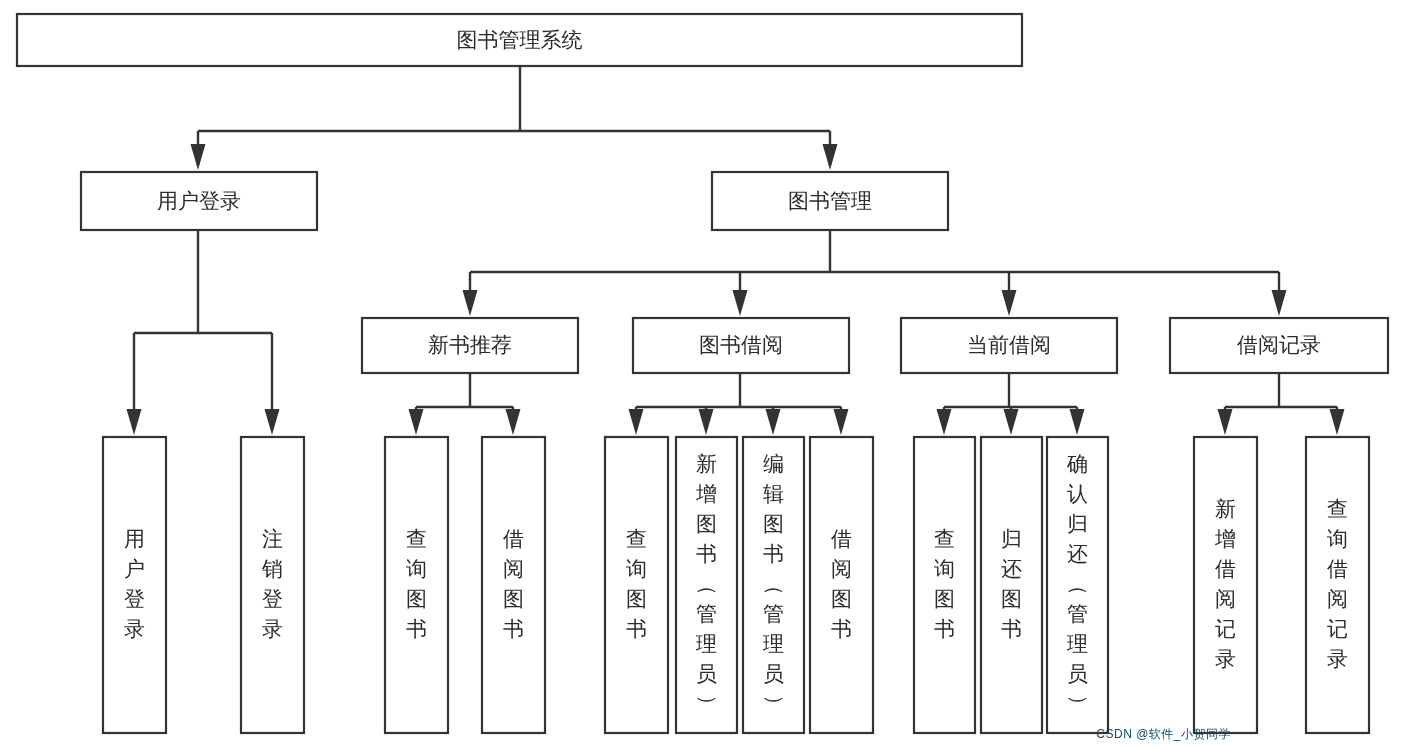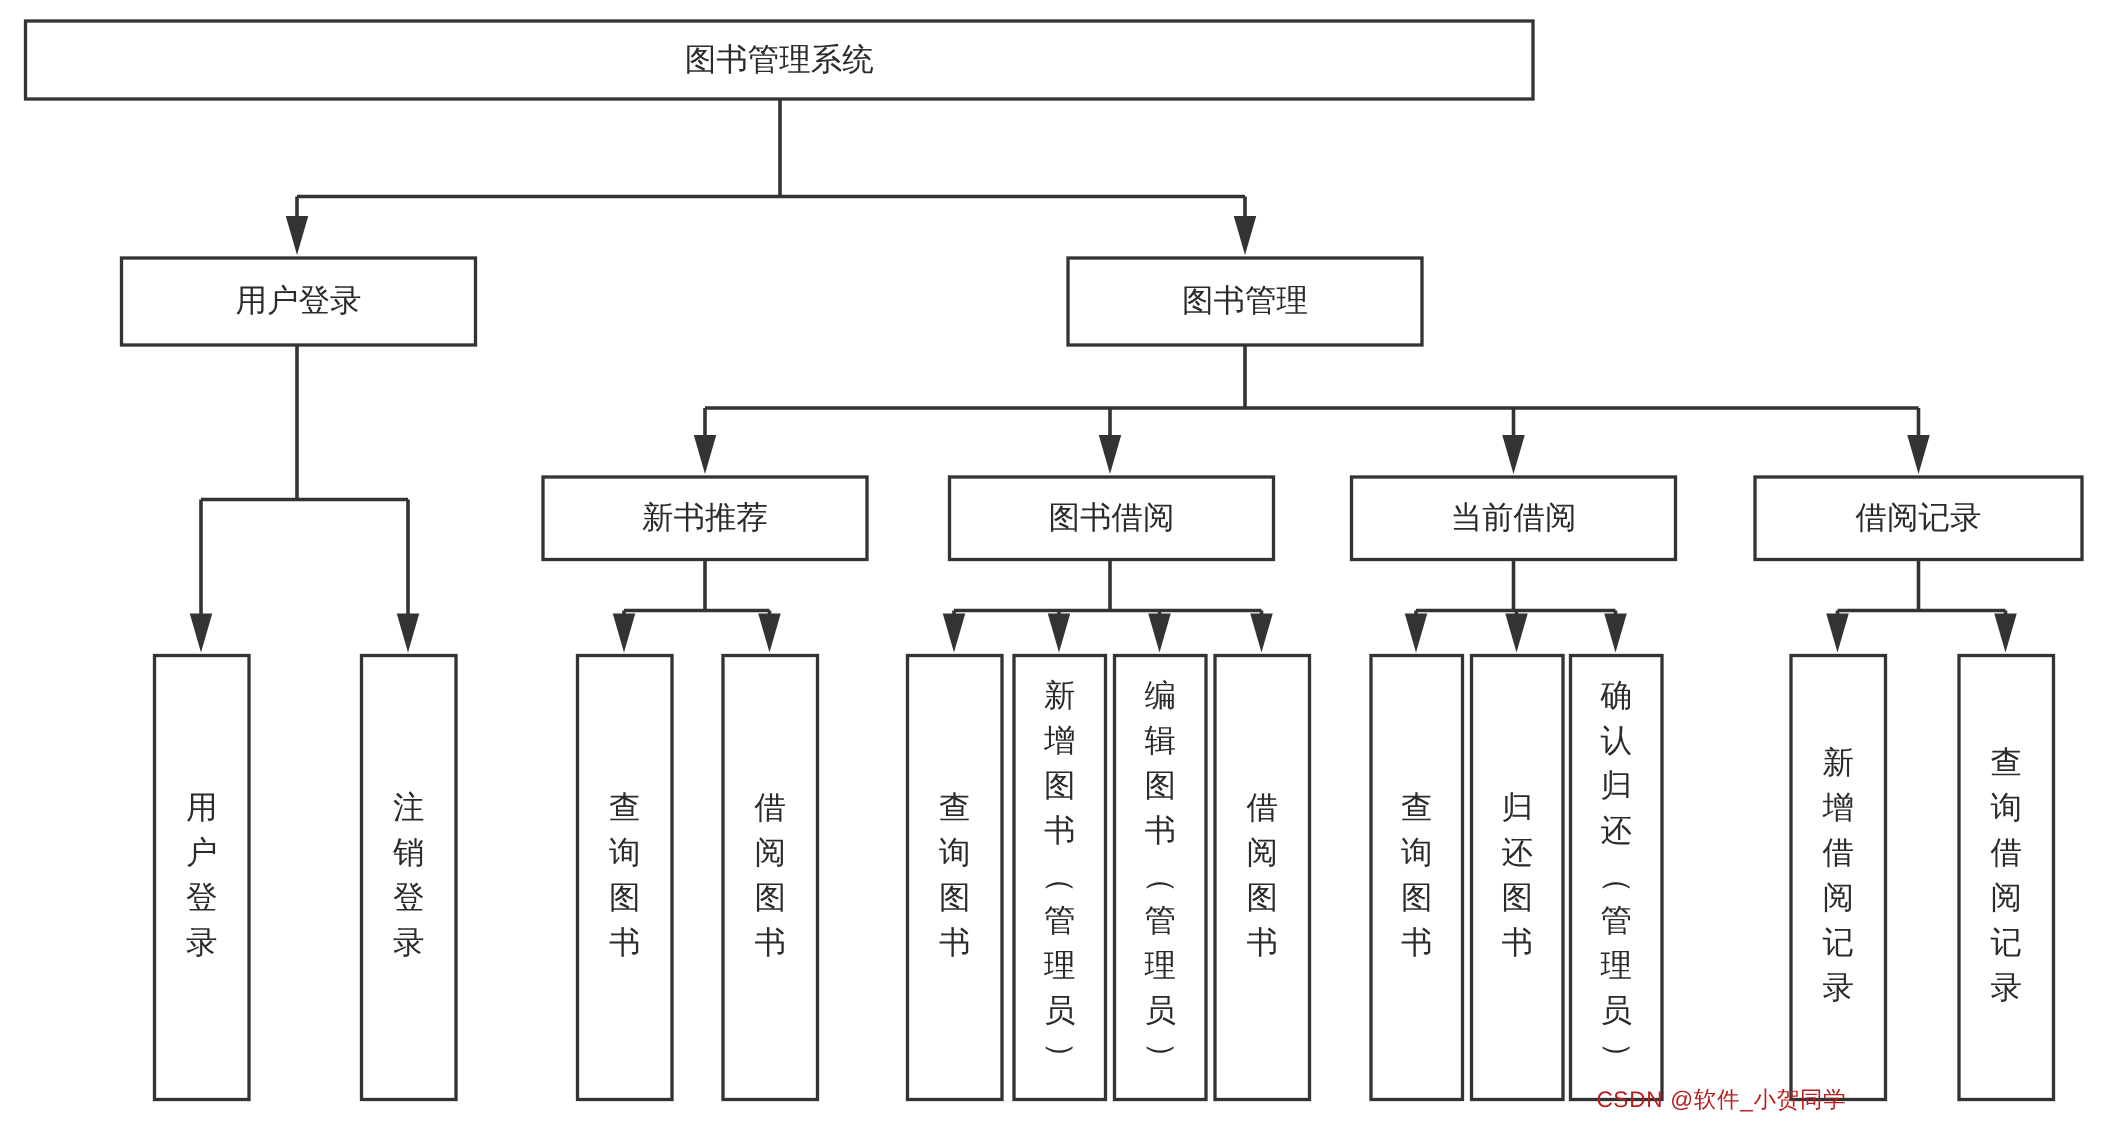--- a/index.html
+++ b/index.html
@@ -47,22 +47,22 @@
     fill: #2b2b2b;
     text-anchor: middle;
     dominant-baseline: middle;
     white-space: pre;
   }
   .watermark {
     position: absolute;
     right: 12px;
     bottom: 4px;
     font-family: "Liberation Sans", "DejaVu Sans", sans-serif;
-    font-size: 15px;
-    color: #b91c1c;
+    font-size: 12px;
+    color: #0c4a6e;
     letter-spacing: 0.5px;
     user-select: none;
     white-space: nowrap;
   }
 </style>
 </head>
 <body>
 
 <div id="diagram-root">
   <svg id="diagram-svg" viewBox="0 0 1405 747" xmlns="http://www.w3.org/2000/svg">

